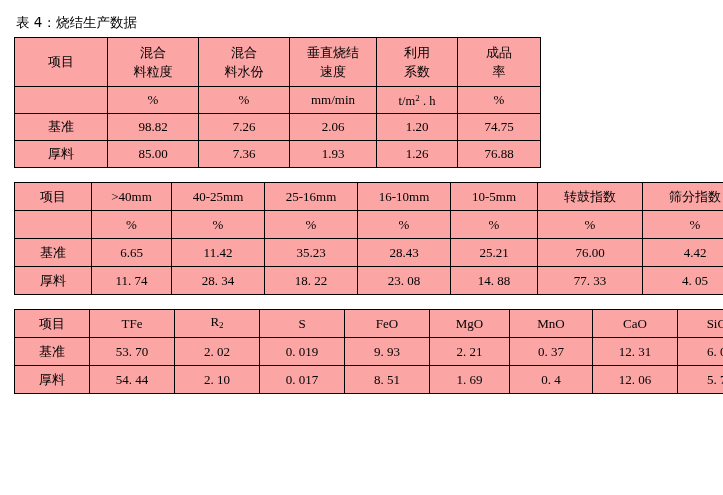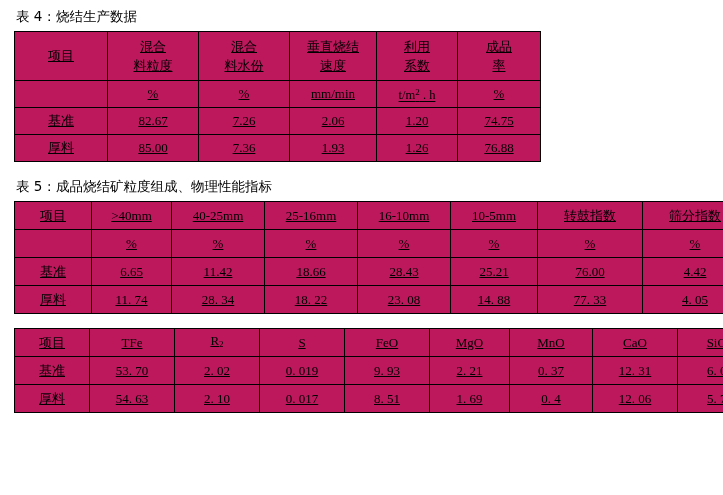--- a/index.html
+++ b/index.html
@@ -12,37 +12,36 @@
     background: #ffffff;
     font-family: "Liberation Serif", "DejaVu Serif", serif;
     color: #000000;
     overflow: hidden;
   }
   .page {
     position: relative;
     width: 723px;
     height: 495px;
     box-sizing: border-box;
-    padding: 6px 14px 0 14px;
+    padding: 12px 14px 0 14px;
   }
   .caption {
     font-family: "DejaVu Sans", "Liberation Sans", sans-serif;
     font-size: 13.5px;
     line-height: 20px;
     margin: 0 0 5px 2px;
     white-space: nowrap;
   }
   .block {
     margin-bottom: 14px;
   }
   table {
     border-collapse: collapse;
     table-layout: fixed;
-    background: #be185d;
-    text-decoration: underline;
+    background: #fca5a5;
   }
   table td {
     border: 1px solid #000000;
     text-align: center;
     vertical-align: middle;
     font-size: 13px;
     padding: 2px 2px;
     line-height: 16px;
     font-family: "Liberation Serif", "DejaVu Serif", serif;
   }
@@ -129,40 +128,39 @@
       <tr>
         <td class="c0"></td>
         <td class="c1">%</td>
         <td class="c2">%</td>
         <td class="c3">mm/min</td>
         <td class="c4 unit-math">t/m<sup>2</sup> . h</td>
         <td class="c5">%</td>
       </tr>
       <tr>
         <td class="c0 cjk">基准</td>
-        <td class="c1">82.67</td>
+        <td class="c1">98.82</td>
         <td class="c2">7.26</td>
         <td class="c3">2.06</td>
         <td class="c4">1.20</td>
         <td class="c5">74.75</td>
       </tr>
       <tr>
         <td class="c0 cjk">厚料</td>
         <td class="c1">85.00</td>
         <td class="c2">7.36</td>
         <td class="c3">1.93</td>
         <td class="c4">1.26</td>
         <td class="c5">76.88</td>
       </tr>
     </tbody>
       </table>
   </div>
 
   <div class="block">
-    <div class="caption">表 5：成品烧结矿粒度组成、物理性能指标</div>
     <table id="table5">
       <tbody>
           <tr>
         <td class="c0 cjk">项目</td>
         <td class="c1">&gt;40mm</td>
         <td class="c2">40-25mm</td>
         <td class="c3">25-16mm</td>
         <td class="c4">16-10mm</td>
         <td class="c5">10-5mm</td>
         <td class="c6 cjk">转鼓指数</td>
@@ -175,21 +173,21 @@
         <td class="c3">%</td>
         <td class="c4">%</td>
         <td class="c5">%</td>
         <td class="c6">%</td>
         <td class="c7">%</td>
       </tr>
       <tr>
         <td class="c0 cjk">基准</td>
         <td class="c1">6.65</td>
         <td class="c2">11.42</td>
-        <td class="c3">18.66</td>
+        <td class="c3">35.23</td>
         <td class="c4">28.43</td>
         <td class="c5">25.21</td>
         <td class="c6">76.00</td>
         <td class="c7">4.42</td>
       </tr>
       <tr>
         <td class="c0 cjk">厚料</td>
         <td class="c1">11. 74</td>
         <td class="c2">28. 34</td>
         <td class="c3">18. 22</td>
@@ -222,21 +220,21 @@
         <td class="c2">2. 02</td>
         <td class="c3">0. 019</td>
         <td class="c4">9. 93</td>
         <td class="c5">2. 21</td>
         <td class="c6">0. 37</td>
         <td class="c7">12. 31</td>
         <td class="c8">6. 08</td>
       </tr>
       <tr>
         <td class="c0 cjk">厚料</td>
-        <td class="c1">54. 63</td>
+        <td class="c1">54. 44</td>
         <td class="c2">2. 10</td>
         <td class="c3">0. 017</td>
         <td class="c4">8. 51</td>
         <td class="c5">1. 69</td>
         <td class="c6">0. 4</td>
         <td class="c7">12. 06</td>
         <td class="c8">5. 74</td>
       </tr>
     </tbody>
       </table>

